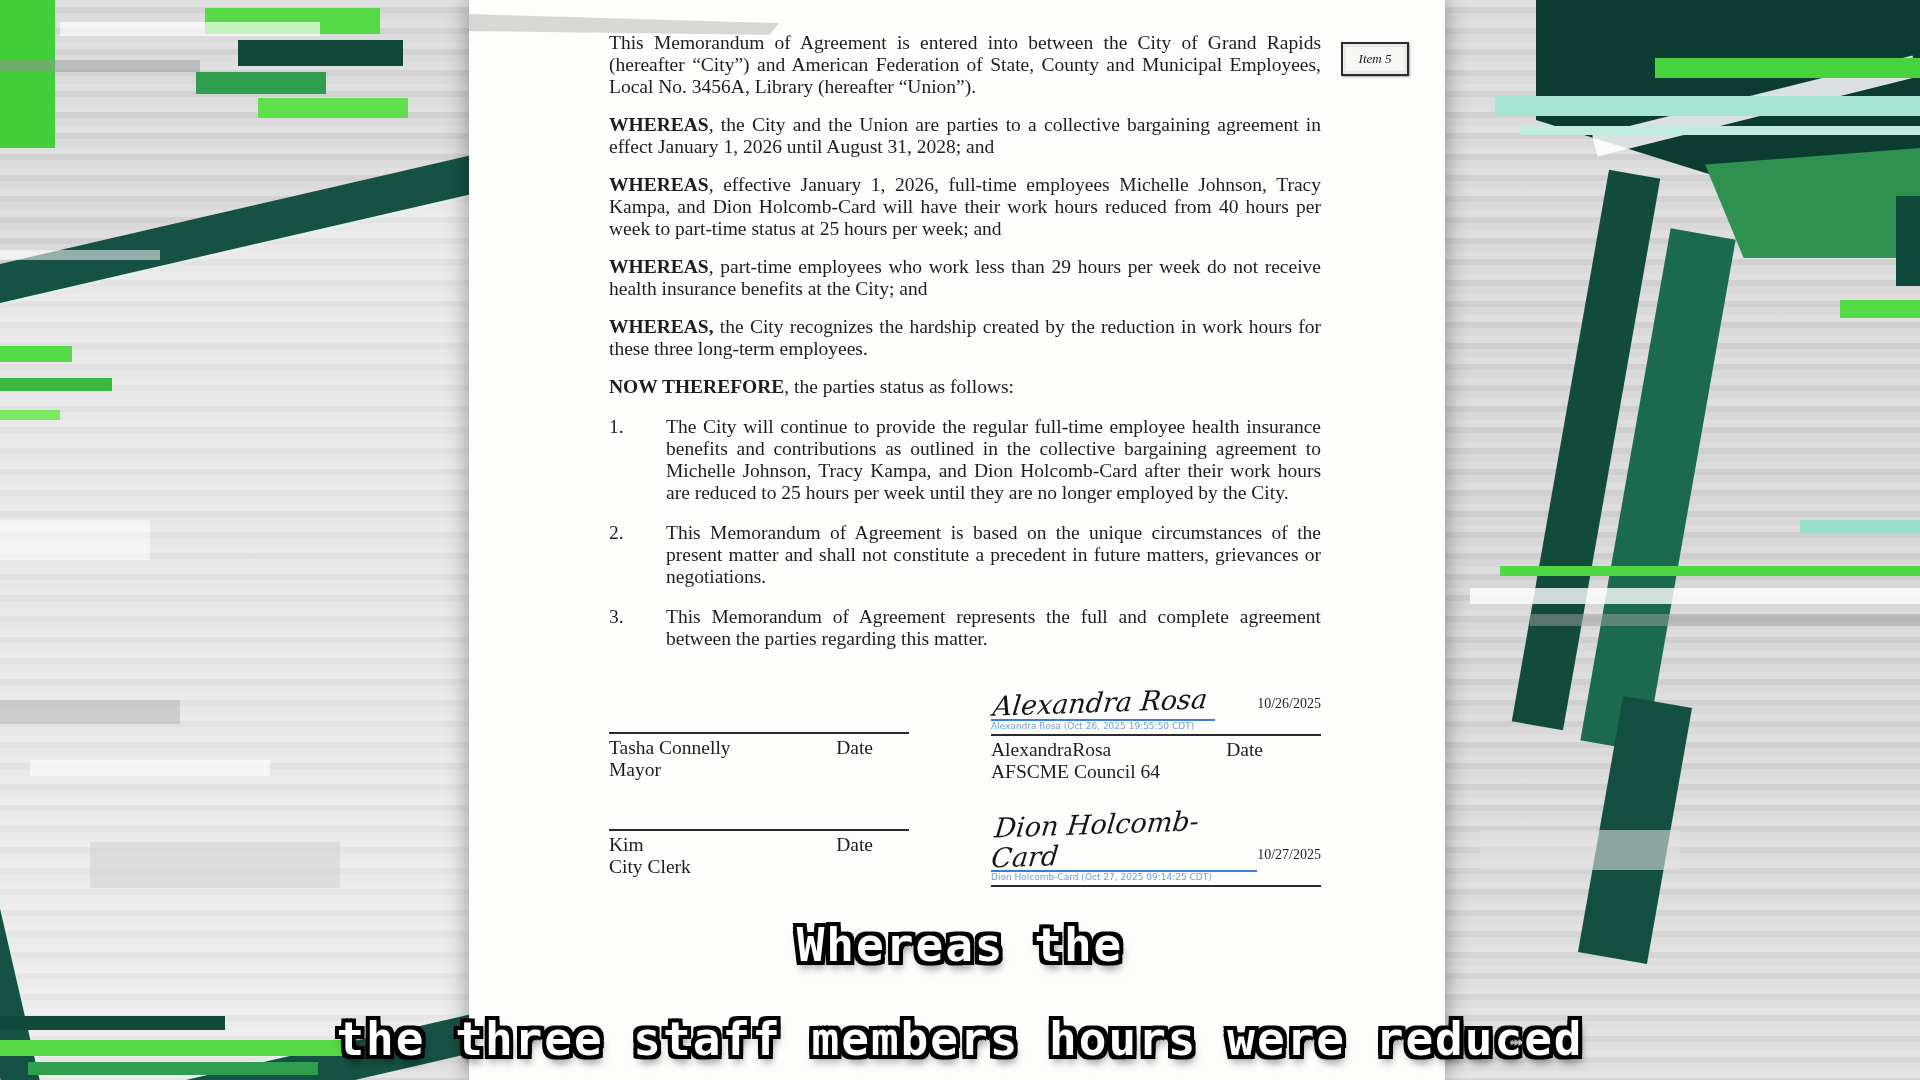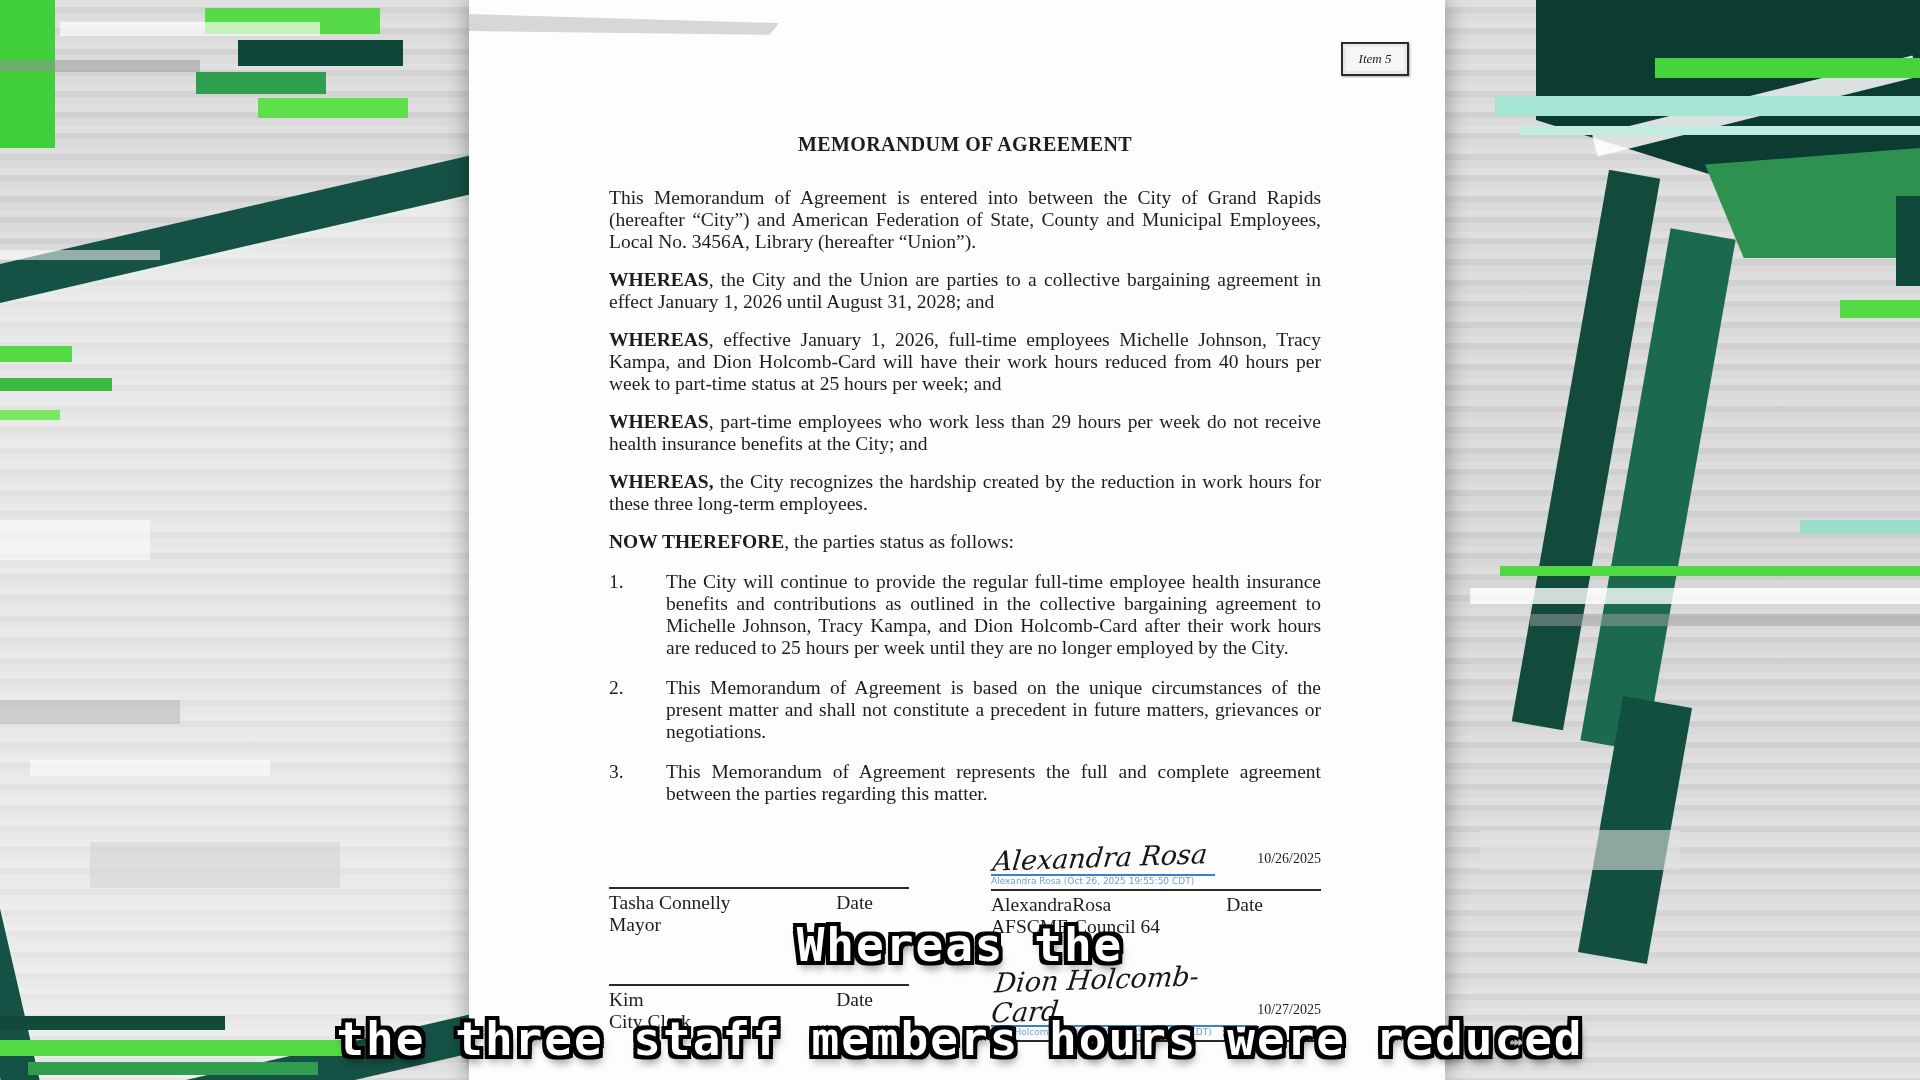--- a/index.html
+++ b/index.html
@@ -172,21 +172,20 @@
 <div class="shape r15"></div>
 <div class="shape r16"></div>
 
 <div class="page">
   <div class="page-notch"></div>
 
   <div class="item-flag">
     <span>Item 5</span>
   </div>
 
-  <div class="doc-title">MEMORANDUM OF AGREEMENT</div>
 
   <p class="para">
     <span>This Memorandum of Agreement is entered into between the City of Grand Rapids (hereafter “City”) and American Federation of State, County and Municipal Employees, Local No. 3456A, Library (hereafter “Union”).</span>
   </p>
 
   <p class="para">
     <span class="lead">WHEREAS</span><span>, the City and the Union are parties to a collective bargaining agreement in effect January 1, 2026 until August 31, 2028; and</span>
   </p>
   <p class="para">
     <span class="lead">WHEREAS</span><span>, effective January 1, 2026, full-time employees Michelle Johnson, Tracy Kampa, and Dion Holcomb-Card will have their work hours reduced from 40 hours per week to part-time status at 25 hours per week; and</span>

